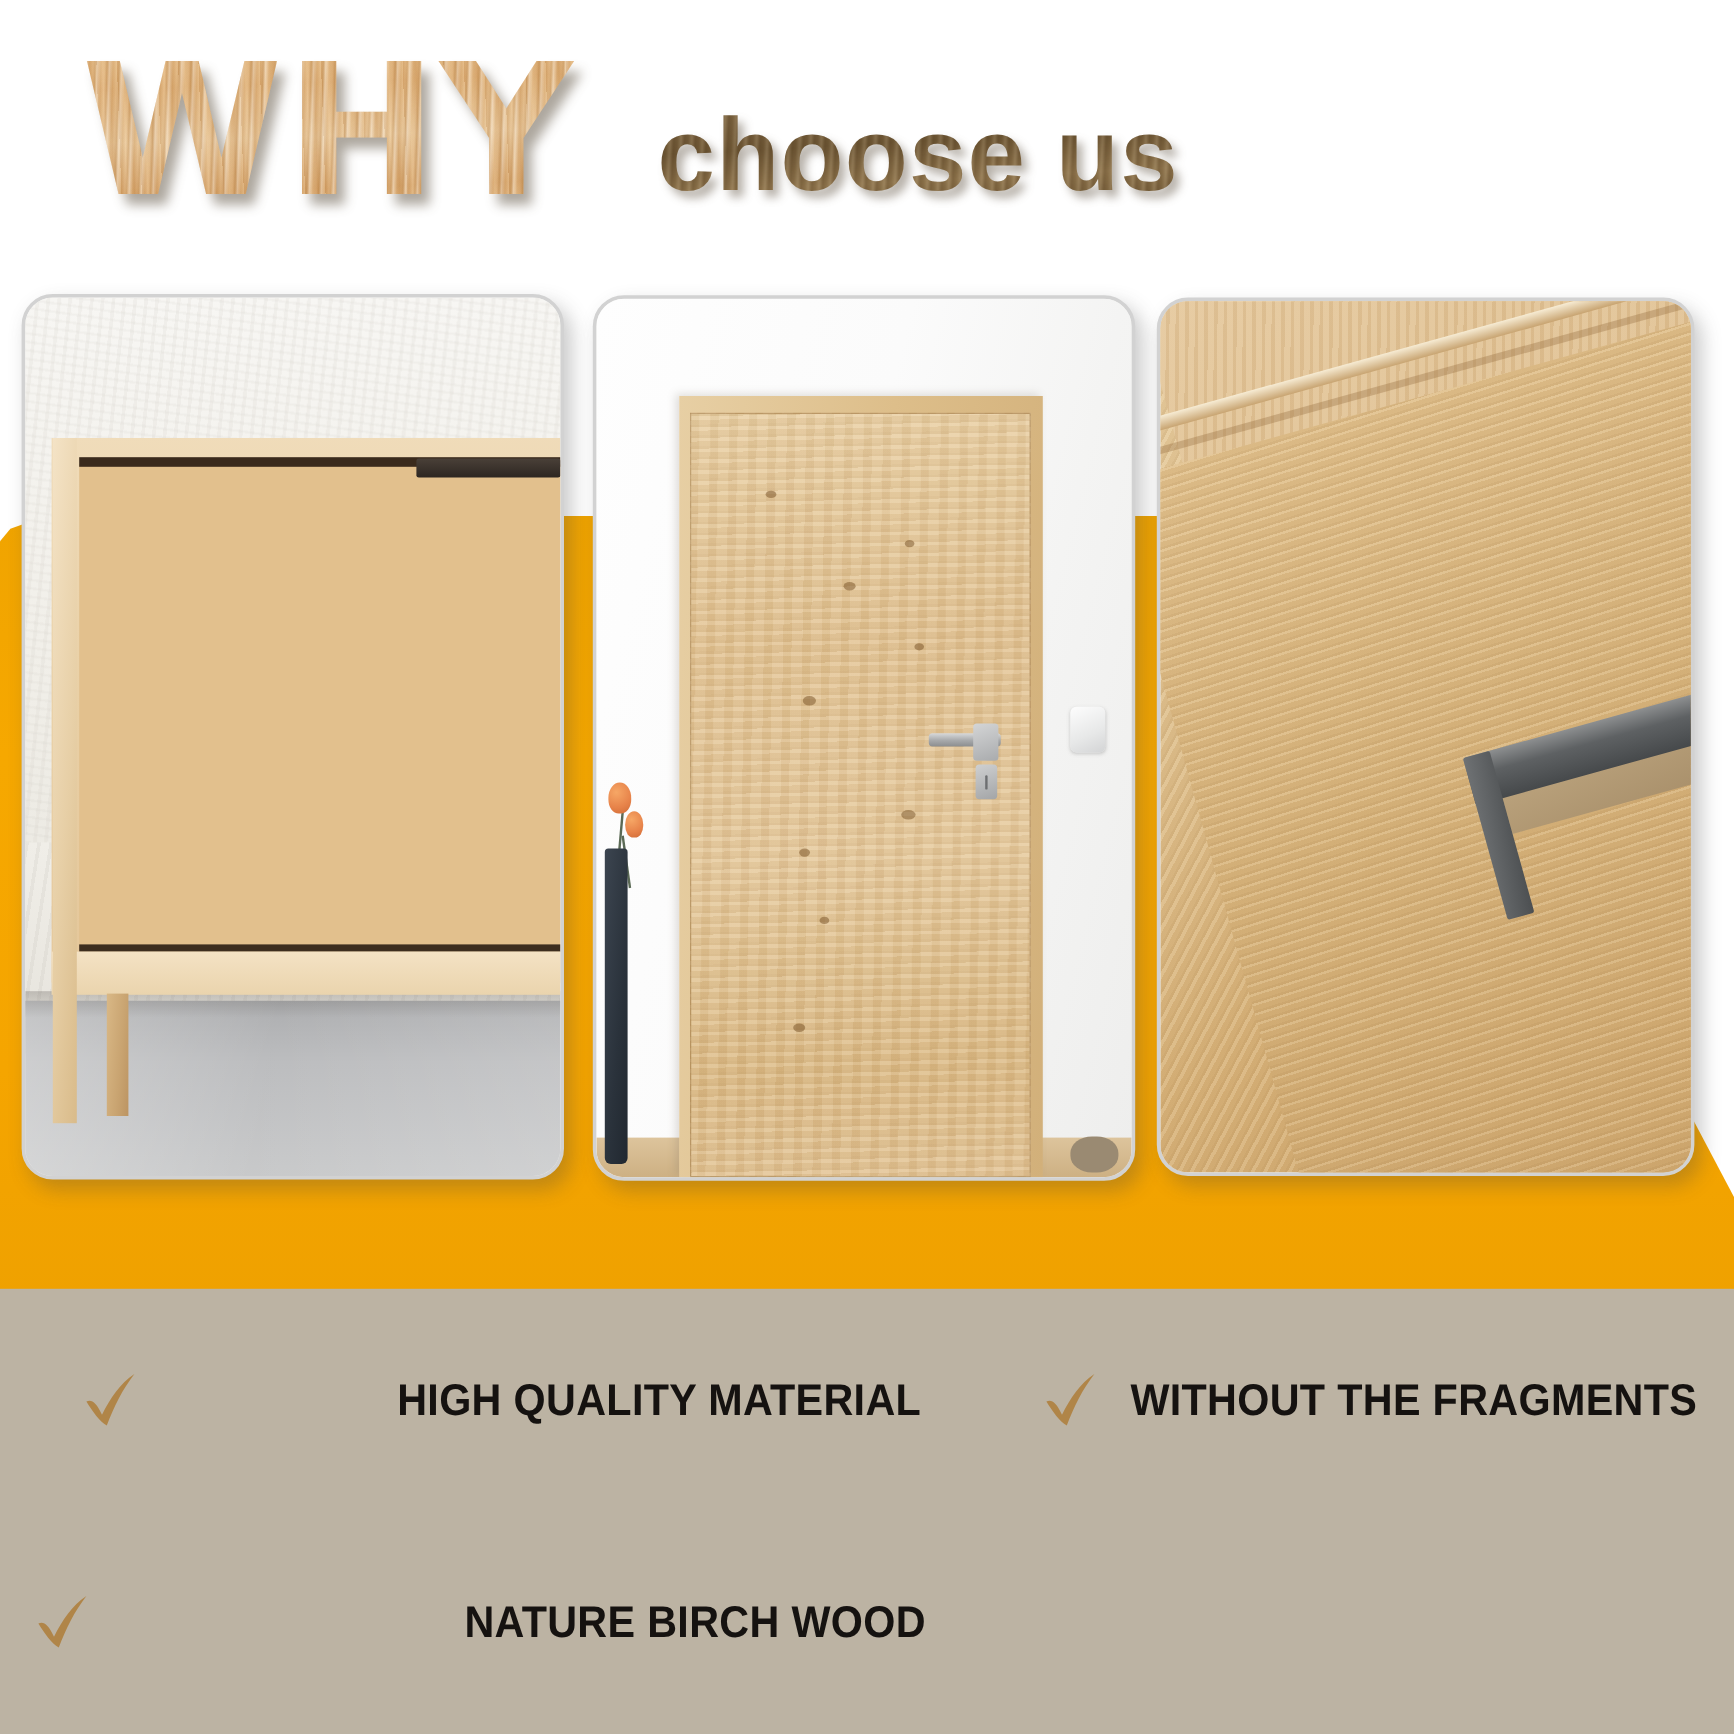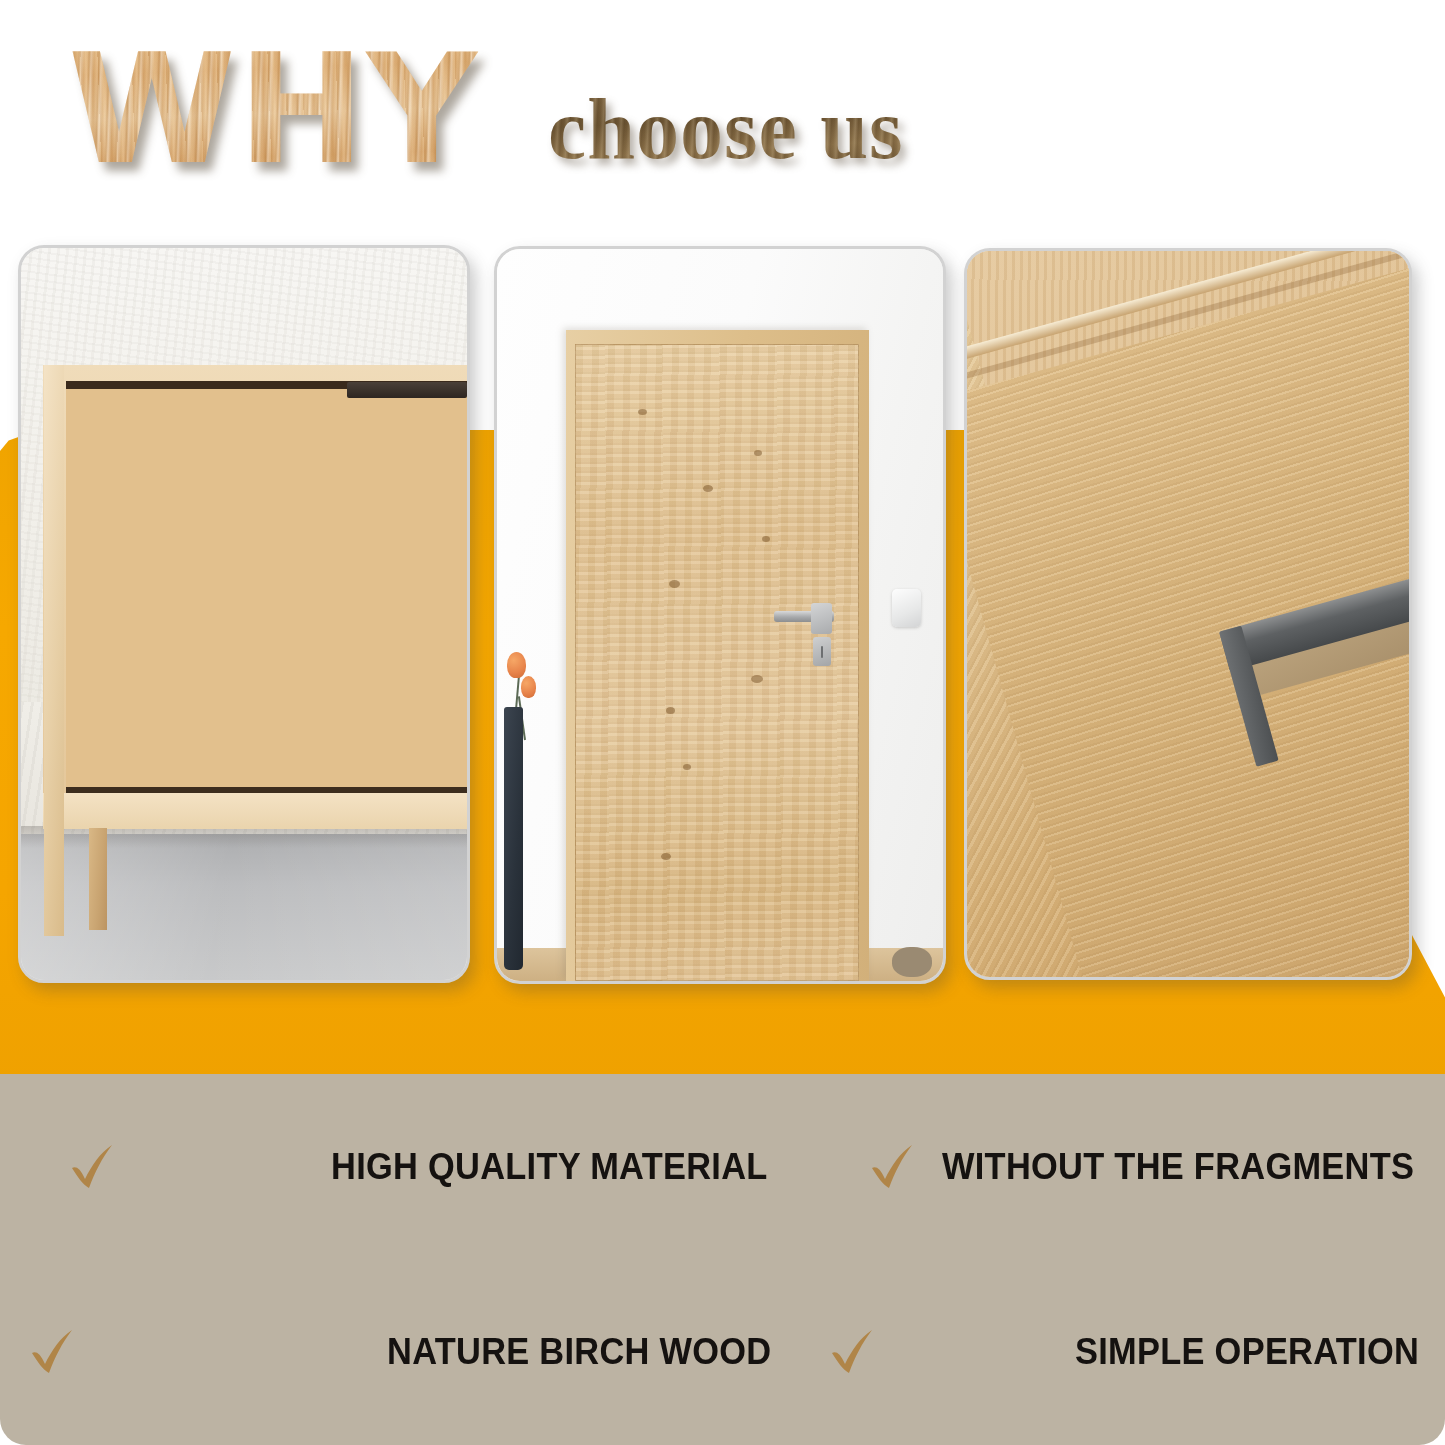--- a/index.html
+++ b/index.html
@@ -11,21 +11,20 @@
     font-family: "Liberation Sans", sans-serif;
     overflow: hidden;
   }
 
   .poster {
     position: relative;
     width: 1445px;
     height: 1445px;
     background: #ffffff;
     overflow: hidden;
-    border-radius: 26px;
   }
 
   
   .header {
     position: absolute;
     left: 0; top: 0;
     width: 1445px;
     height: 225px;
   }
 
@@ -55,21 +54,21 @@
     -webkit-background-clip: text;
     background-clip: text;
     -webkit-text-fill-color: transparent;
     filter: drop-shadow(7px 9px 5px rgba(60,45,25,0.42));
   }
 
   .title-choose {
     position: absolute;
     left: 548px;
     top: 86px;
-    font-family: Liberation Serif, serif;
+    font-family: Liberation Sans, sans-serif;
     font-size: 86px;
     font-weight: 700;
     letter-spacing: 1px;
     line-height: 1;
     color: #6e5636;
     background-image:
       repeating-linear-gradient(93deg,
         rgba(255,255,255,0.00) 0px,
         rgba(255,236,200,0.16) 3px,
         rgba(70,48,22,0.16) 6px,
@@ -495,23 +494,17 @@
         <span class="feature-label">WITHOUT THE FRAGMENTS</span>
       </div>
 
       <div class="feature col2">
         <svg class="check-icon" viewBox="0 0 52 52">
           <path d="M4 27 C8 25 12 27 17 38 C24 24 32 12 44 4 C34 17 27 31 21 47 C15 44 9 35 4 27 Z" fill="#B08548"></path>
         </svg>
         <span class="feature-label">NATURE BIRCH WOOD</span>
       </div>
 
-      <div class="feature col2">
-        <svg class="check-icon" viewBox="0 0 52 52">
-          <path d="M4 27 C8 25 12 27 17 38 C24 24 32 12 44 4 C34 17 27 31 21 47 C15 44 9 35 4 27 Z" fill="#B08548"></path>
-        </svg>
-        <span class="feature-label">SIMPLE OPERATION</span>
-      </div>
 
     </div>
   </div>
 
 </div>
 
 </body></html>

